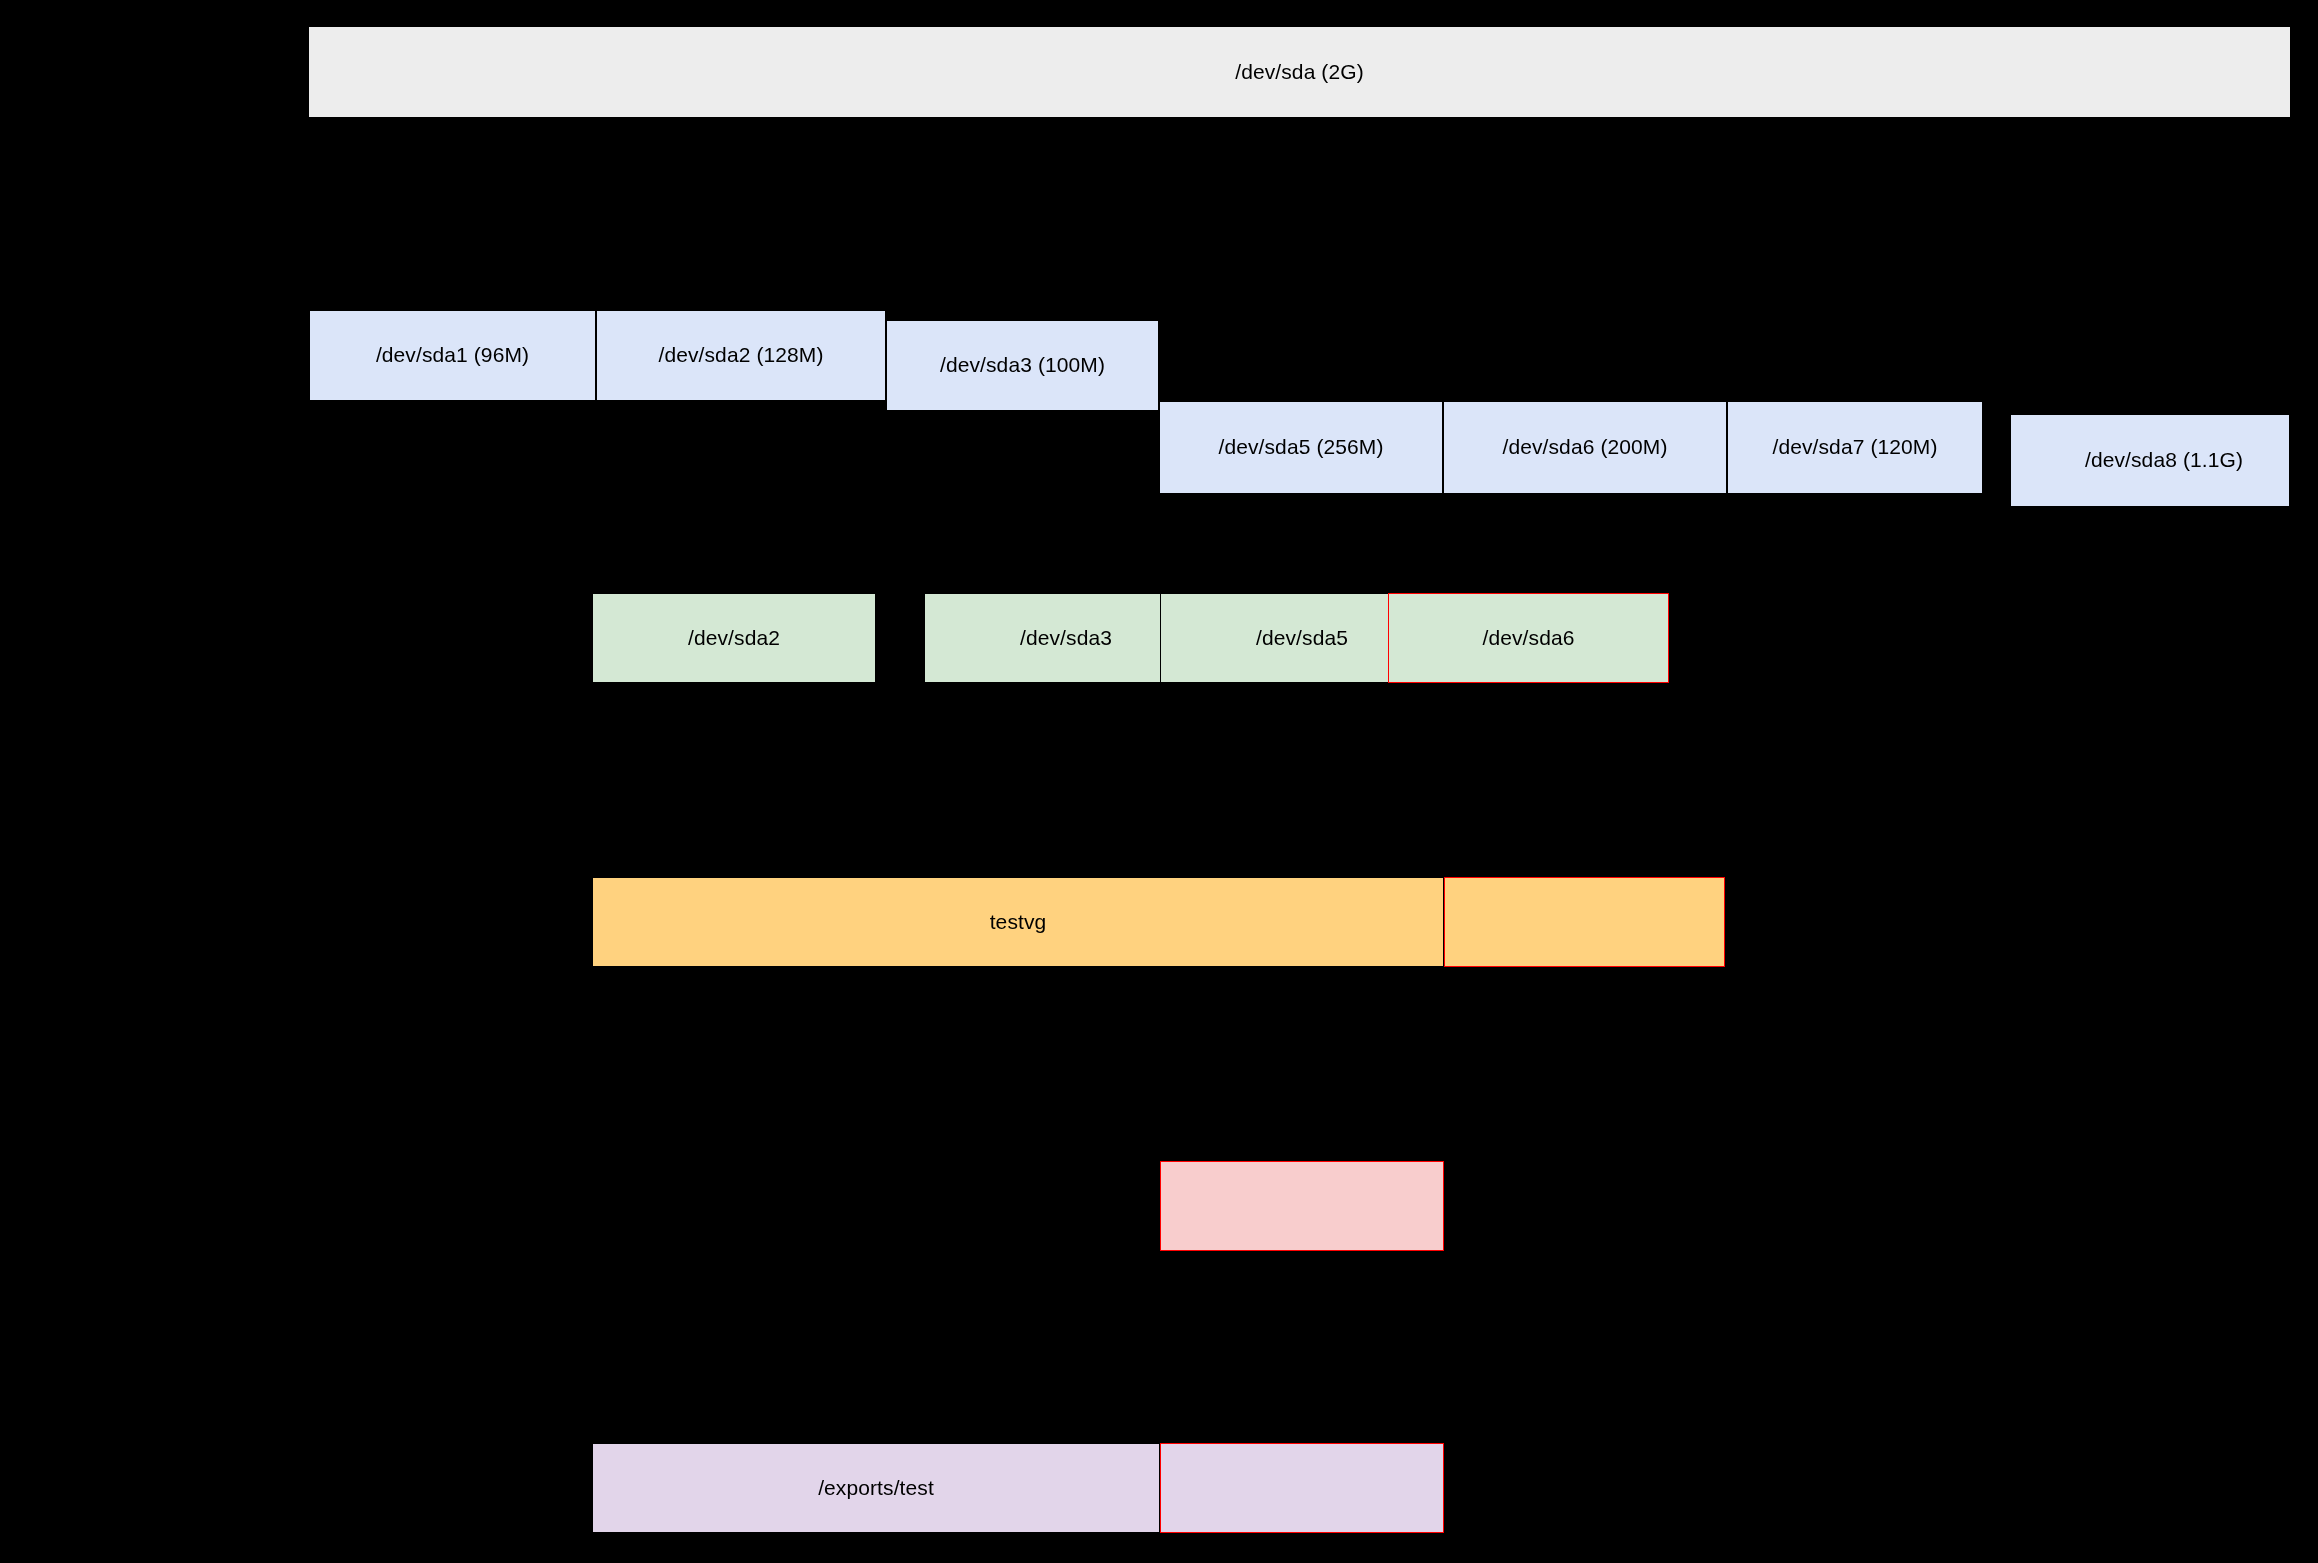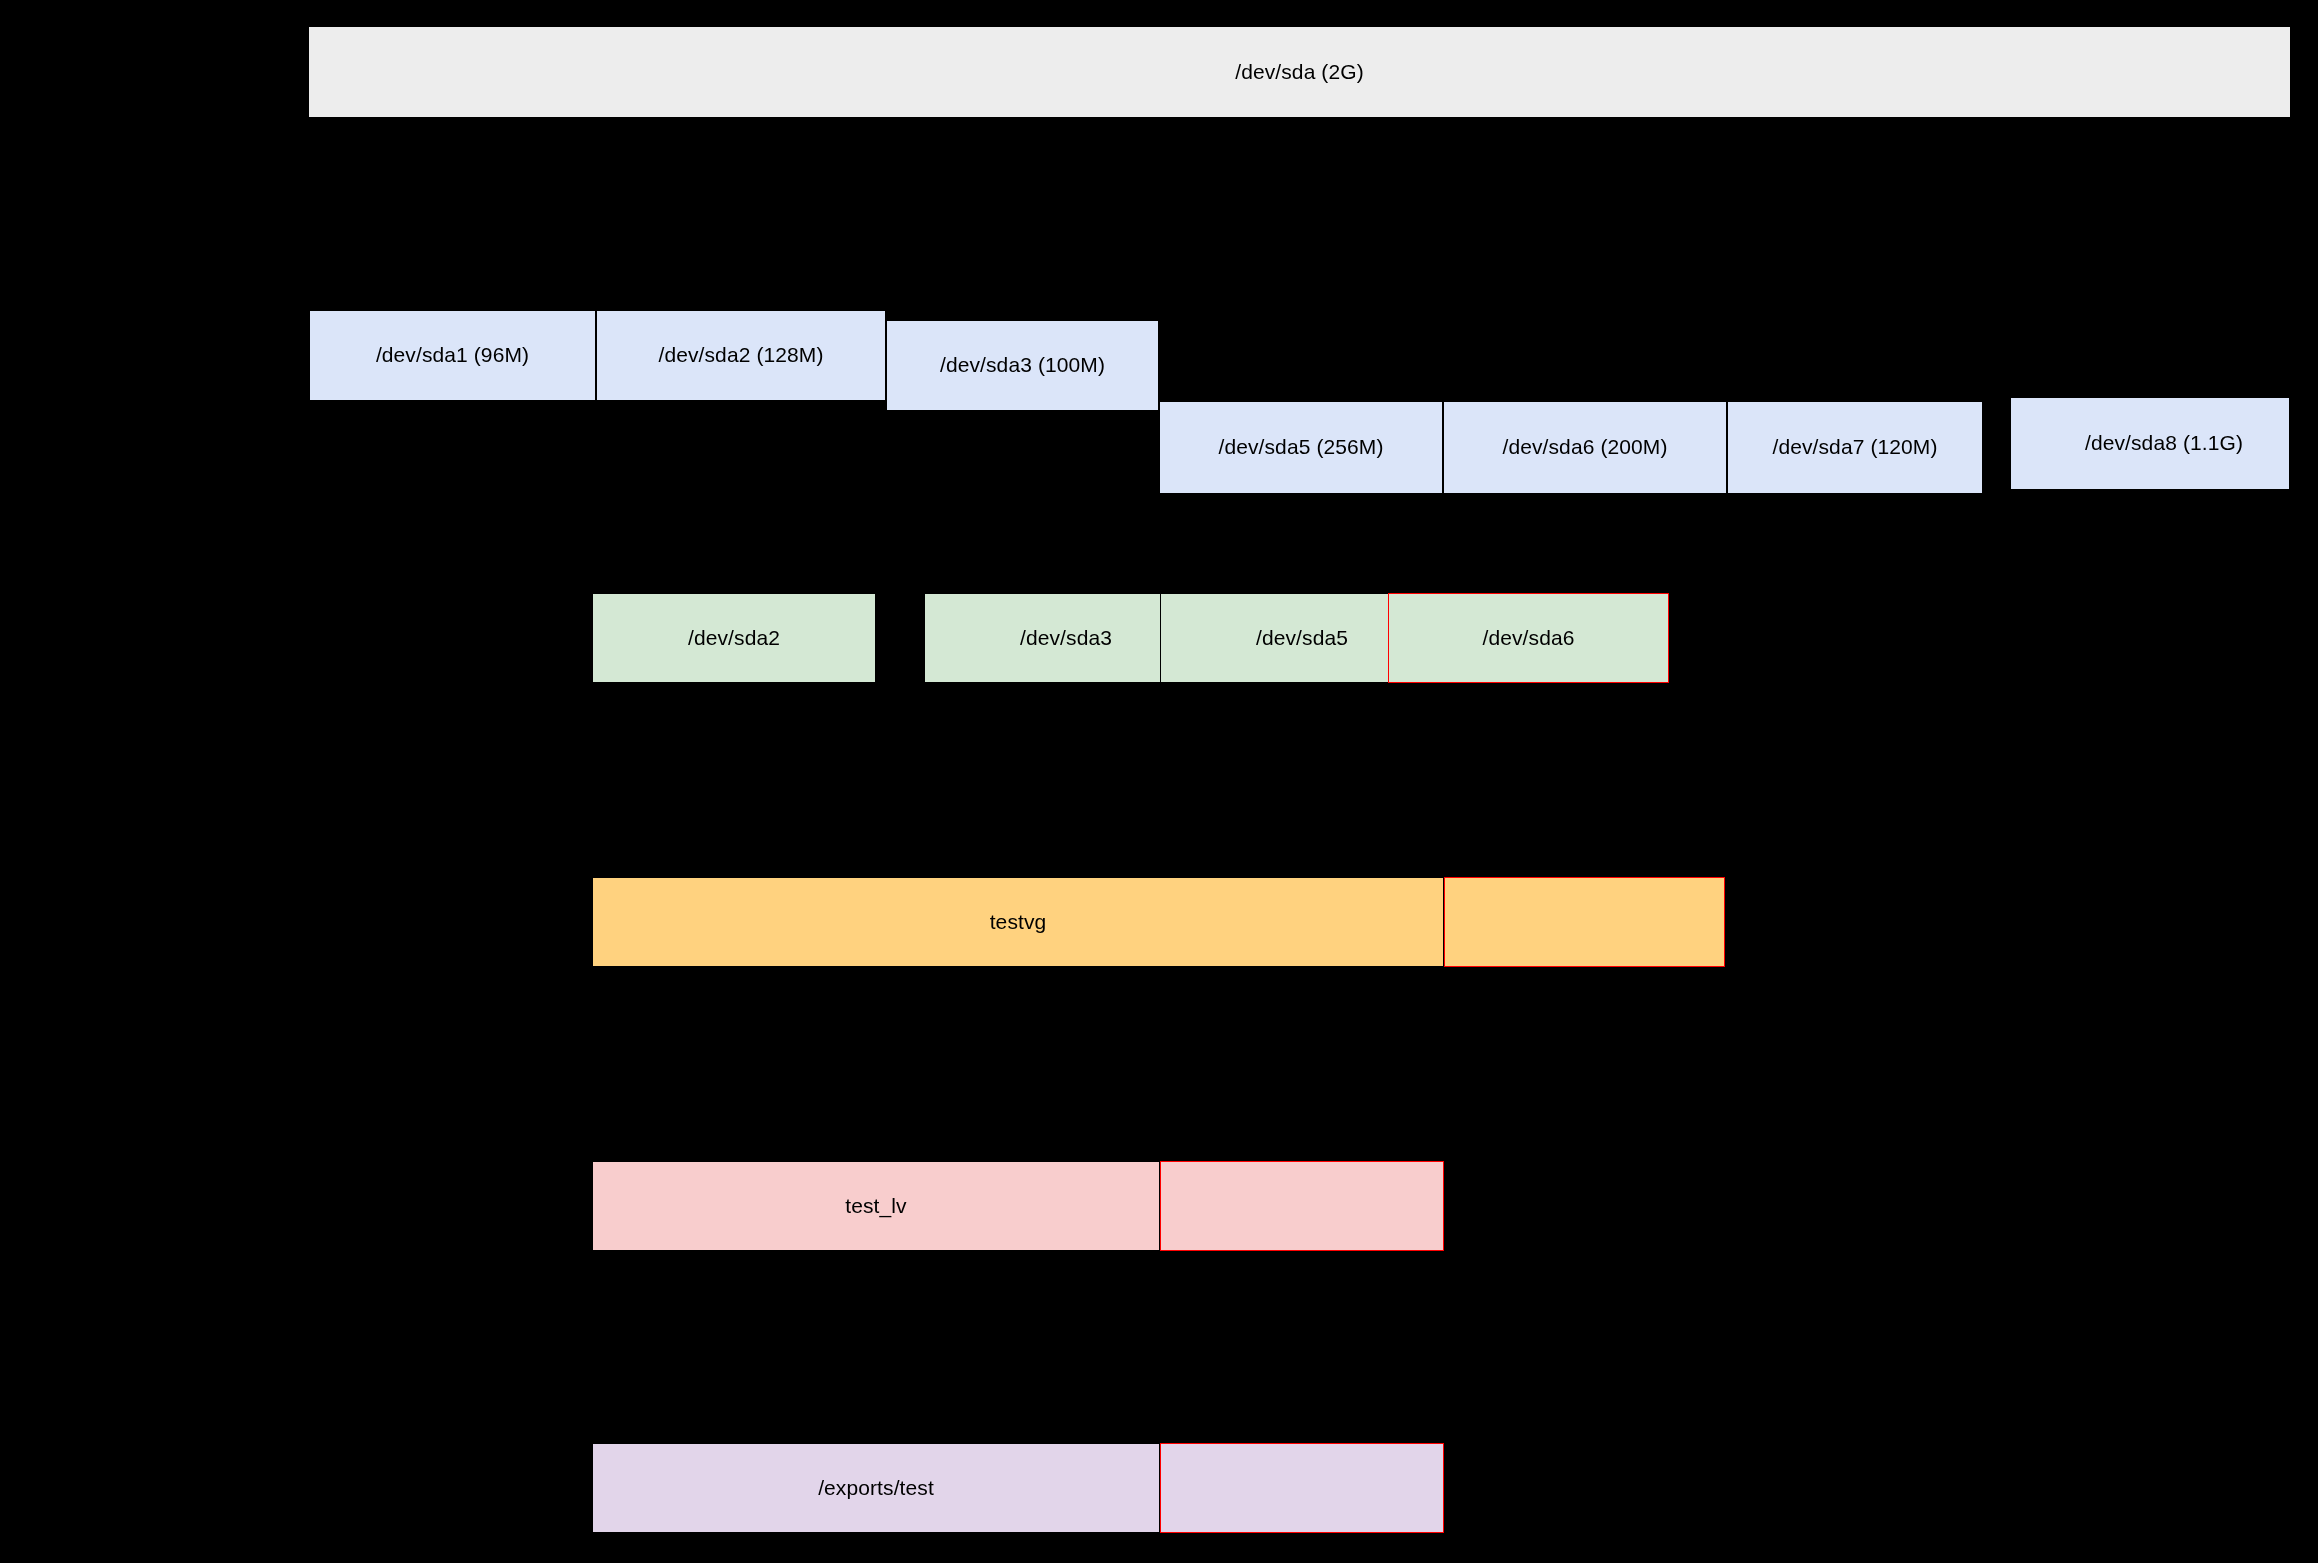--- a/index.html
+++ b/index.html
@@ -90,35 +90,34 @@
 
   <div class="box part" style="left:886px; top:320px; width:273px; height:91px;">/dev/sda3 (100M)</div>
 
 
   <div class="box part" style="left:1159px; top:401px; width:284px; height:93px;">/dev/sda5 (256M)</div>
 
   <div class="box part" style="left:1443px; top:401px; width:284px; height:93px;">/dev/sda6 (200M)</div>
 
   <div class="box part" style="left:1727px; top:401px; width:256px; height:93px;">/dev/sda7 (120M)</div>
 
-  <div class="box part" style="left:2010px; top:397px; width:280px; height:93px;padding-left:28px;">/dev/sda8 (1.1G)</div>
+  <div class="box part" style="left:2010px; top:414px; width:280px; height:93px;padding-left:28px;">/dev/sda8 (1.1G)</div>
 
   <div class="box pv" style="left:592px; top:593px; width:284px; height:90px;">/dev/sda2</div>
 
   <div class="box pv" style="left:924px; top:593px; width:284px; height:90px;text-align:right;">/dev/sda3</div>
 
   <div class="box pv" style="left:1160px; top:593px; width:284px; height:90px;">/dev/sda5</div>
 
   <div class="box pv hl" style="left:1388px; top:593px; width:281px; height:90px;">/dev/sda6</div>
 
   <div class="box vg" style="left:592px; top:877px; width:852px; height:90px;">testvg</div>
 
   <div class="box vg hl" style="left:1444px; top:877px; width:281px; height:90px;"></div>
 
-  <div class="box lv" style="left:592px; top:1161px; width:568px; height:90px;">test_lv</div>
 
   <div class="box lv hl" style="left:1160px; top:1161px; width:284px; height:90px;"></div>
 
   <div class="box mnt" style="left:592px; top:1443px; width:568px; height:90px;">/exports/test</div>
 
   <div class="box mnt hl" style="left:1160px; top:1443px; width:284px; height:90px;"></div>
 
 </div>
 
 

